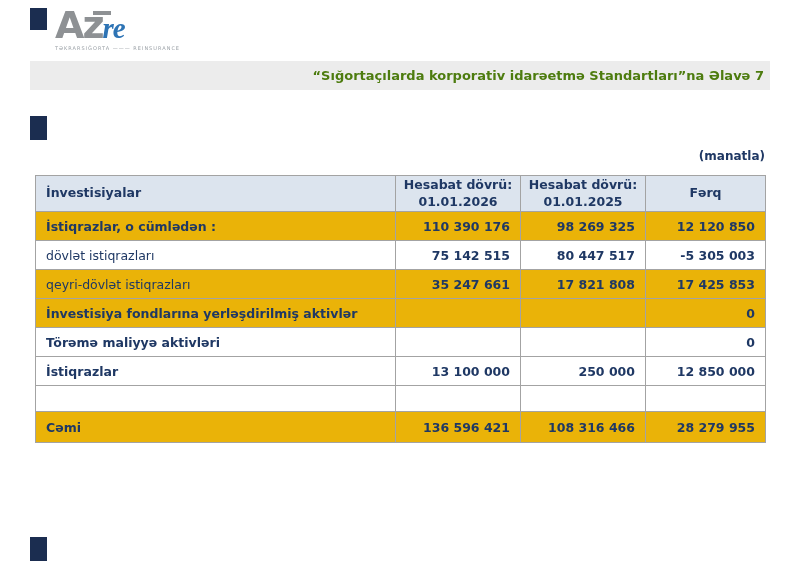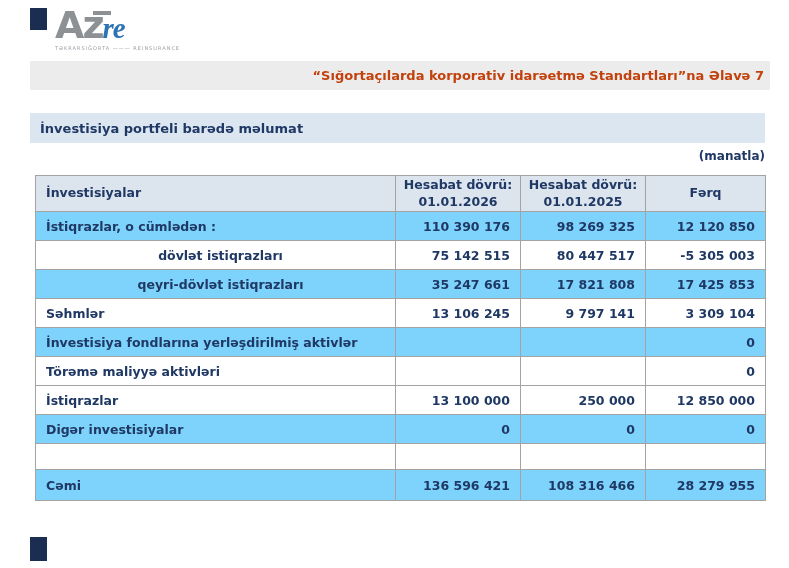--- a/index.html
+++ b/index.html
@@ -21,21 +21,21 @@
   .logo .re { font-size:29px; font-weight:bold; font-style:italic; color:#2E74B5; letter-spacing:-1px;font-family:Liberation Serif, serif; }
   .logo .zbar { position:absolute; left:38px; top:5px; width:18px; height:4px; background:#8E9194; }
   .logo .tagline { margin-top:2px; font-size:5px; color:#9aa0a6; letter-spacing:1px; white-space:nowrap; }
 
   
   .header-bar {
     position:absolute; left:30px; top:61px; width:740px; height:29px;
     background:#ECECEC; display:flex; align-items:center; justify-content:flex-end;
     padding-right:6px;
   }
-  .header-bar span { font-size:13px; font-weight:bold; color:#c2410c; }
+  .header-bar span { font-size:13px; font-weight:bold; color:#4d7c0f; }
 
   
   .title-bar {
     position:absolute; left:30px; top:113px; width:735px; height:30px;
     background:#DCE6F1; display:flex; align-items:center; padding-left:10px;
   }
   .title-bar span { font-size:13px; font-weight:bold; color:#1F3864; }
 
   .currency-note {
     position:absolute; top:149px; right:24px; font-size:12px; font-weight:600; color:#1F3864;
@@ -50,26 +50,26 @@
   table.inv col.c2 { width:125px; }
   table.inv col.c3 { width:125px; }
   table.inv col.c4 { width:120px; }
   table.inv th, table.inv td {
     border:1px solid #A3A3A3; vertical-align:middle; overflow:hidden; white-space:nowrap;
   }
   table.inv thead tr { height:36px; background:#DCE4EE; }
   table.inv th { font-weight:bold; text-align:center; line-height:1.3; }
   table.inv th.first { text-align:left; padding-left:10px; }
   table.inv tbody tr { height:29px; background:#ffffff; }
-  table.inv tbody tr.shaded { background:#7dd3fc;border-radius:10px; }
+  table.inv tbody tr.shaded { background:#eab308;border-radius:10px; }
   table.inv tbody tr.tall { height:40px; }
   table.inv tbody tr.empty-row { height:26px; }
   table.inv tbody tr.total-row { height:31px;margin-left:39px; }
   table.inv td.label { text-align:left; padding-left:10px; font-weight:bold; }
-  table.inv tr.regular td.label { font-weight:bold;text-align:center; }
+  table.inv tr.regular td.label { font-weight:normal; }
   table.inv td.num { text-align:right; padding-right:10px; font-weight:bold; }
 </style>
 </head>
 <body>
 
 <div class="page">
 
   <div class="reg-mark m1"></div>
   <div class="reg-mark m2"></div>
   <div class="reg-mark m3"></div>
@@ -78,23 +78,20 @@
   <div class="logo">
     <span class="az">Az</span><span class="re">re</span>
     <span class="zbar"></span>
     <div class="tagline">TƏKRARSIĞORTA ——— REINSURANCE</div>
   </div>
 
   <div class="header-bar">
     <span>“Sığortaçılarda korporativ idarəetmə Standartları”na Əlavə 7</span>
   </div>
 
-  <div class="title-bar">
-    <span>İnvestisiya portfeli barədə məlumat</span>
-  </div>
 
   <div class="currency-note">(manatla)</div>
 
   <table class="inv">
     <colgroup>
         <col class="c1">
         <col class="c2">
         <col class="c3">
         <col class="c4">
       </colgroup>
@@ -124,49 +121,37 @@
           <td class="num">75 142 515</td>
           <td class="num">80 447 517</td>
           <td class="num">-5 305 003</td>
         </tr>
         <tr class="shaded regular">
           <td class="label">qeyri-dövlət istiqrazları</td>
           <td class="num">35 247 661</td>
           <td class="num">17 821 808</td>
           <td class="num">17 425 853</td>
         </tr>
-        <tr class="">
-          <td class="label">Səhmlər</td>
-          <td class="num">13 106 245</td>
-          <td class="num">9 797 141</td>
-          <td class="num">3 309 104</td>
-        </tr>
         <tr class="shaded">
           <td class="label">İnvestisiya fondlarına yerləşdirilmiş aktivlər</td>
           <td class="num"></td>
           <td class="num"></td>
           <td class="num">0</td>
         </tr>
         <tr class="">
           <td class="label">Törəmə maliyyə aktivləri</td>
           <td class="num"></td>
           <td class="num"></td>
           <td class="num">0</td>
         </tr>
         <tr class="">
           <td class="label">İstiqrazlar</td>
           <td class="num">13 100 000</td>
           <td class="num">250 000</td>
           <td class="num">12 850 000</td>
-        </tr>
-        <tr class="shaded">
-          <td class="label">Digər investisiyalar</td>
-          <td class="num">0</td>
-          <td class="num">0</td>
-          <td class="num">0</td>
         </tr>
         <tr class="empty-row">
           <td class="label"></td>
           <td class="num"></td>
           <td class="num"></td>
           <td class="num"></td>
         </tr>
         <tr class="shaded total-row">
           <td class="label">Cəmi</td>
           <td class="num">136 596 421</td>

